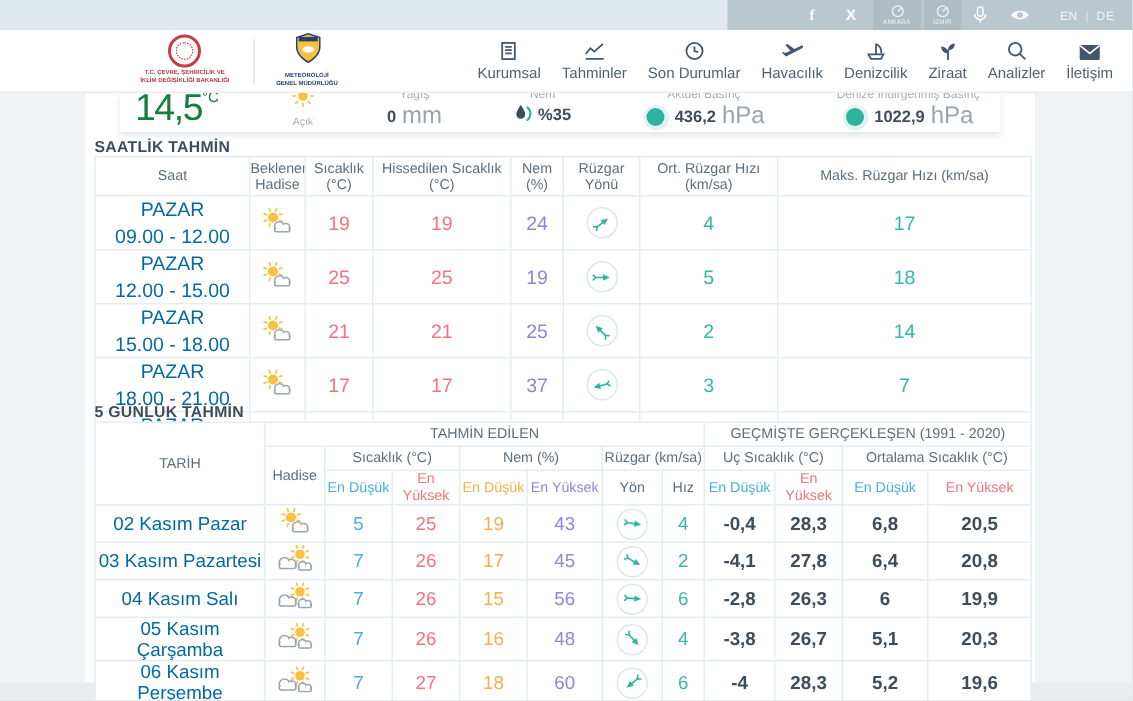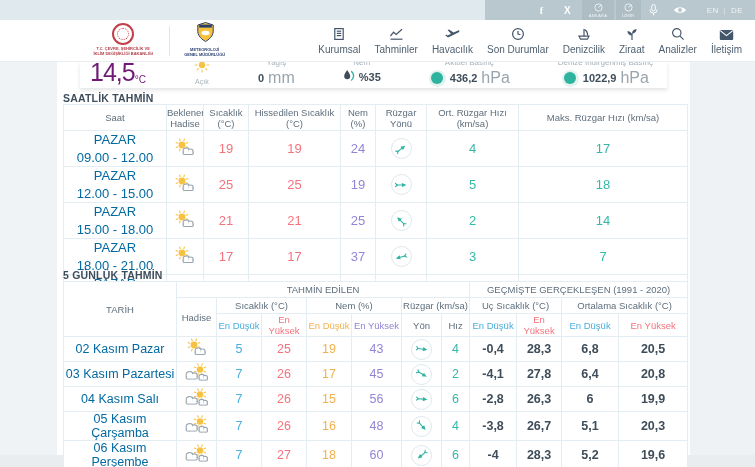--- a/index.html
+++ b/index.html
@@ -31,21 +31,21 @@
   .nav-item { display:flex; flex-direction:column; align-items:center; padding:0 7px; cursor:pointer; }
   .nav-item .n-icon { height:15px; display:flex; align-items:flex-end; }
   .nav-item .n-label { margin-top:3px; font-size:10px; color:#4e5f6e; white-space:nowrap; }
 
   
   .panel { position:absolute; left:57px; top:62px; width:633px; height:393px; background:#ffffff; }
 
   
   .strip { position:absolute; left:80px; top:62px; width:587px; height:26px; background:#fff; overflow:hidden; box-shadow:0 2px 4px rgba(40,60,70,.14); z-index:2; }
   .strip-inner { height:42px; margin-top:-16px; display:flex; align-items:stretch; padding:0 14px 0 10px; justify-content:space-between; }
-  .temp-block { align-self:flex-end; display:flex; align-items:flex-end; color:#701a75; line-height:1; padding-bottom:3px; }
+  .temp-block { align-self:flex-end; display:flex; align-items:flex-start; color:#15803d; line-height:1; padding-bottom:3px; }
   .temp-value { font-size:25px; font-weight:300; letter-spacing:-1px; }
   .temp-unit { font-size:10px; margin-top:1px; }
   .cond-block { display:flex; flex-direction:column; align-items:center; justify-content:flex-end; padding-bottom:3px; }
   .cond-label { font-size:7px; color:#a5b1ba; margin-top:1px; }
   .metric { display:flex; flex-direction:column; align-items:center; }
   .m-label { margin-top:12px; font-size:8px; color:#a5b1ba; white-space:nowrap; }
   .m-valuerow { margin-top:2px; display:flex; align-items:center; gap:4px; font-size:11px; font-weight:bold; color:#3f4d5a; }
   .m-unit { font-weight:normal; color:#98a5ae; font-size:16px; }
   .p-outer { width:17px; height:17px; border-radius:50%; background:#e2f2ee; display:flex; align-items:center; justify-content:center; }
   .p-inner { width:12px; height:12px; border-radius:50%; background:#2eb39e; }
@@ -176,36 +176,36 @@
               <g fill="none" stroke="#44566b" stroke-width="1.2">
                 <polyline points="1.5,9 4.6,5.2 7.2,7.4 13,2.2"></polyline>
                 <line x1="1.5" y1="12.2" x2="13.5" y2="12.2"></line>
               </g>
             </svg>
           </span>
           <span class="n-label" data-interactable="false">Tahminler</span>
         </div>
         <div class="nav-item" data-interactable="true">
           <span class="n-icon" data-interactable="false">
-            <svg width="15" height="14" viewBox="0 0 15 14">
-              <path d="M13.8 3.2 L8.6 5.6 L4 2.4 L2.6 3 L6 6.8 L2.6 8.4 L1 7.6 L0.4 8.4 L3 10.6 L13.8 5.2 C14.6 4.7 14.5 3.4 13.8 3.2 Z" fill="#44566b"></path>
-            </svg>
-          </span>
-          <span class="n-label" data-interactable="false">Havacılık</span>
-        </div>
-        <div class="nav-item" data-interactable="true">
-          <span class="n-icon" data-interactable="false">
             <svg width="14" height="14" viewBox="0 0 14 14">
               <g fill="none" stroke="#44566b" stroke-width="1.2">
                 <circle cx="7" cy="7" r="5.4"></circle>
                 <polyline points="7,4 7,7 9.4,7.8"></polyline>
               </g>
             </svg>
           </span>
           <span class="n-label" data-interactable="false">Son Durumlar</span>
+        </div>
+        <div class="nav-item" data-interactable="true">
+          <span class="n-icon" data-interactable="false">
+            <svg width="15" height="14" viewBox="0 0 15 14">
+              <path d="M13.8 3.2 L8.6 5.6 L4 2.4 L2.6 3 L6 6.8 L2.6 8.4 L1 7.6 L0.4 8.4 L3 10.6 L13.8 5.2 C14.6 4.7 14.5 3.4 13.8 3.2 Z" fill="#44566b"></path>
+            </svg>
+          </span>
+          <span class="n-label" data-interactable="false">Havacılık</span>
         </div>
         <div class="nav-item" data-interactable="true">
           <span class="n-icon" data-interactable="false">
             <svg width="14" height="14" viewBox="0 0 14 14">
               <g fill="none" stroke="#44566b" stroke-width="1.2">
                 <path d="M2 9.2 H12 L10.4 12.2 H3.6 Z"></path>
                 <line x1="7" y1="2" x2="7" y2="9.2"></line>
                 <path d="M7.4 2.6 C10 3.6 10.6 6.4 10.6 8.6"></path>
               </g>
             </svg>

